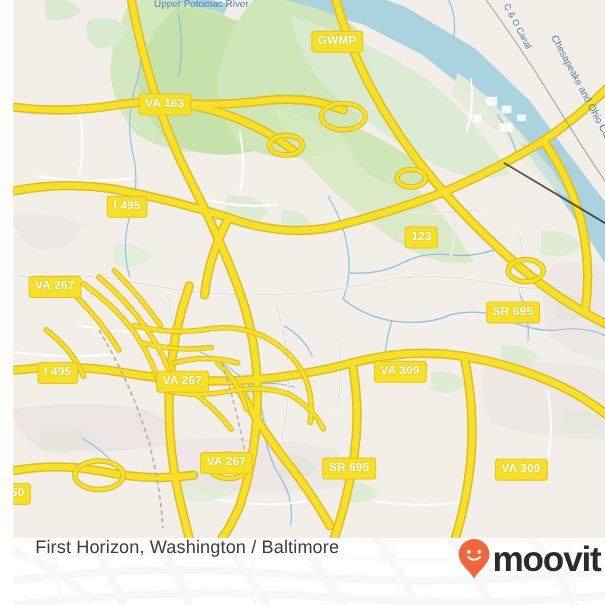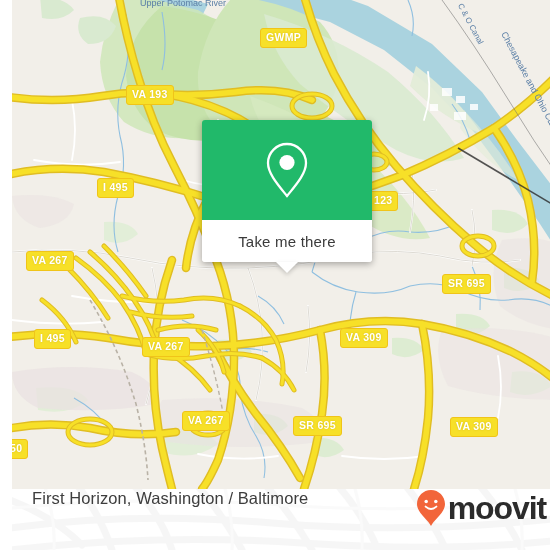--- a/index.html
+++ b/index.html
@@ -347,46 +347,34 @@
     <div class="maplabel waterlabel" style="left:128px;top:-2px;">
       <span>Upper Potomac River</span>
     </div>
     <div class="maplabel waterlabel" style="left:452px;top:2px;transform:rotate(62deg);transform-origin:0 0;font-size:8px;">
       <span>C &amp; O Canal</span>
     </div>
     <div class="maplabel waterlabel" style="left:496px;top:30px;transform:rotate(62deg);transform-origin:0 0;">
       <span>Chesapeake and Ohio Canal</span>
     </div>
 
-    <div class="shield" style="left:248px;top:28px;"><span>GWMP</span></div>
-    <div class="shield" style="left:114px;top:85px;"><span>VA 193</span></div>
+    <div class="shield" style="left:271px;top:28px;"><span>GWMP</span></div>
+    <div class="shield" style="left:114px;top:85px;"><span>VA 163</span></div>
     <div class="shield" style="left:85px;top:178px;"><span>I 495</span></div>
     <div class="shield" style="left:14px;top:251px;"><span>VA 267</span></div>
     <div class="shield" style="left:22px;top:329px;"><span>I 495</span></div>
     <div class="shield" style="left:130px;top:337px;"><span>VA 267</span></div>
-    <div class="shield" style="left:356px;top:191px;"><span>123</span></div>
+    <div class="shield" style="left:356px;top:206px;"><span>123</span></div>
     <div class="shield" style="left:430px;top:274px;"><span>SR 695</span></div>
     <div class="shield" style="left:328px;top:328px;"><span>VA 309</span></div>
     <div class="shield" style="left:170px;top:411px;"><span>VA 267</span></div>
     <div class="shield" style="left:281px;top:416px;"><span>SR 695</span></div>
     <div class="shield" style="left:438px;top:417px;"><span>VA 309</span></div>
     <div class="shield" style="left:-8px;top:439px;"><span>50</span></div>
 
-    <div id="card">
-      <div id="card-top" style="background:#21b96a;">
-        <svg width="46" height="58" viewBox="0 0 46 58" aria-hidden="true">
-          <path d="M23 3 C12.5 3 4 11.5 4 22 C4 33 15 45 23 55 C31 45 42 33 42 22 C42 11.5 33.5 3 23 3 Z" fill="none" stroke="#ffffff" stroke-width="2.3"></path>
-          <circle cx="23" cy="21.5" r="7.6" fill="#ffffff"></circle>
-        </svg>
-      </div>
-      <div id="card-bottom">
-        <span id="card-label">Take me there</span>
-        <div id="card-tail"></div>
-      </div>
-    </div>
 
   </div>
 
   <div id="footer">
     <svg id="footer-watermark" viewBox="0 0 550 61" aria-hidden="true">
       <rect x="0" y="0" width="550" height="61" fill="#ffffff"></rect>
       <g fill="none" stroke="#f0f0f0" stroke-width="7" stroke-linecap="round">
         <path d="M-10 8 Q40 26 70 56"></path>
         <path d="M60 -10 Q86 20 100 61"></path>
         <path d="M120 -6 Q150 28 160 61"></path>

